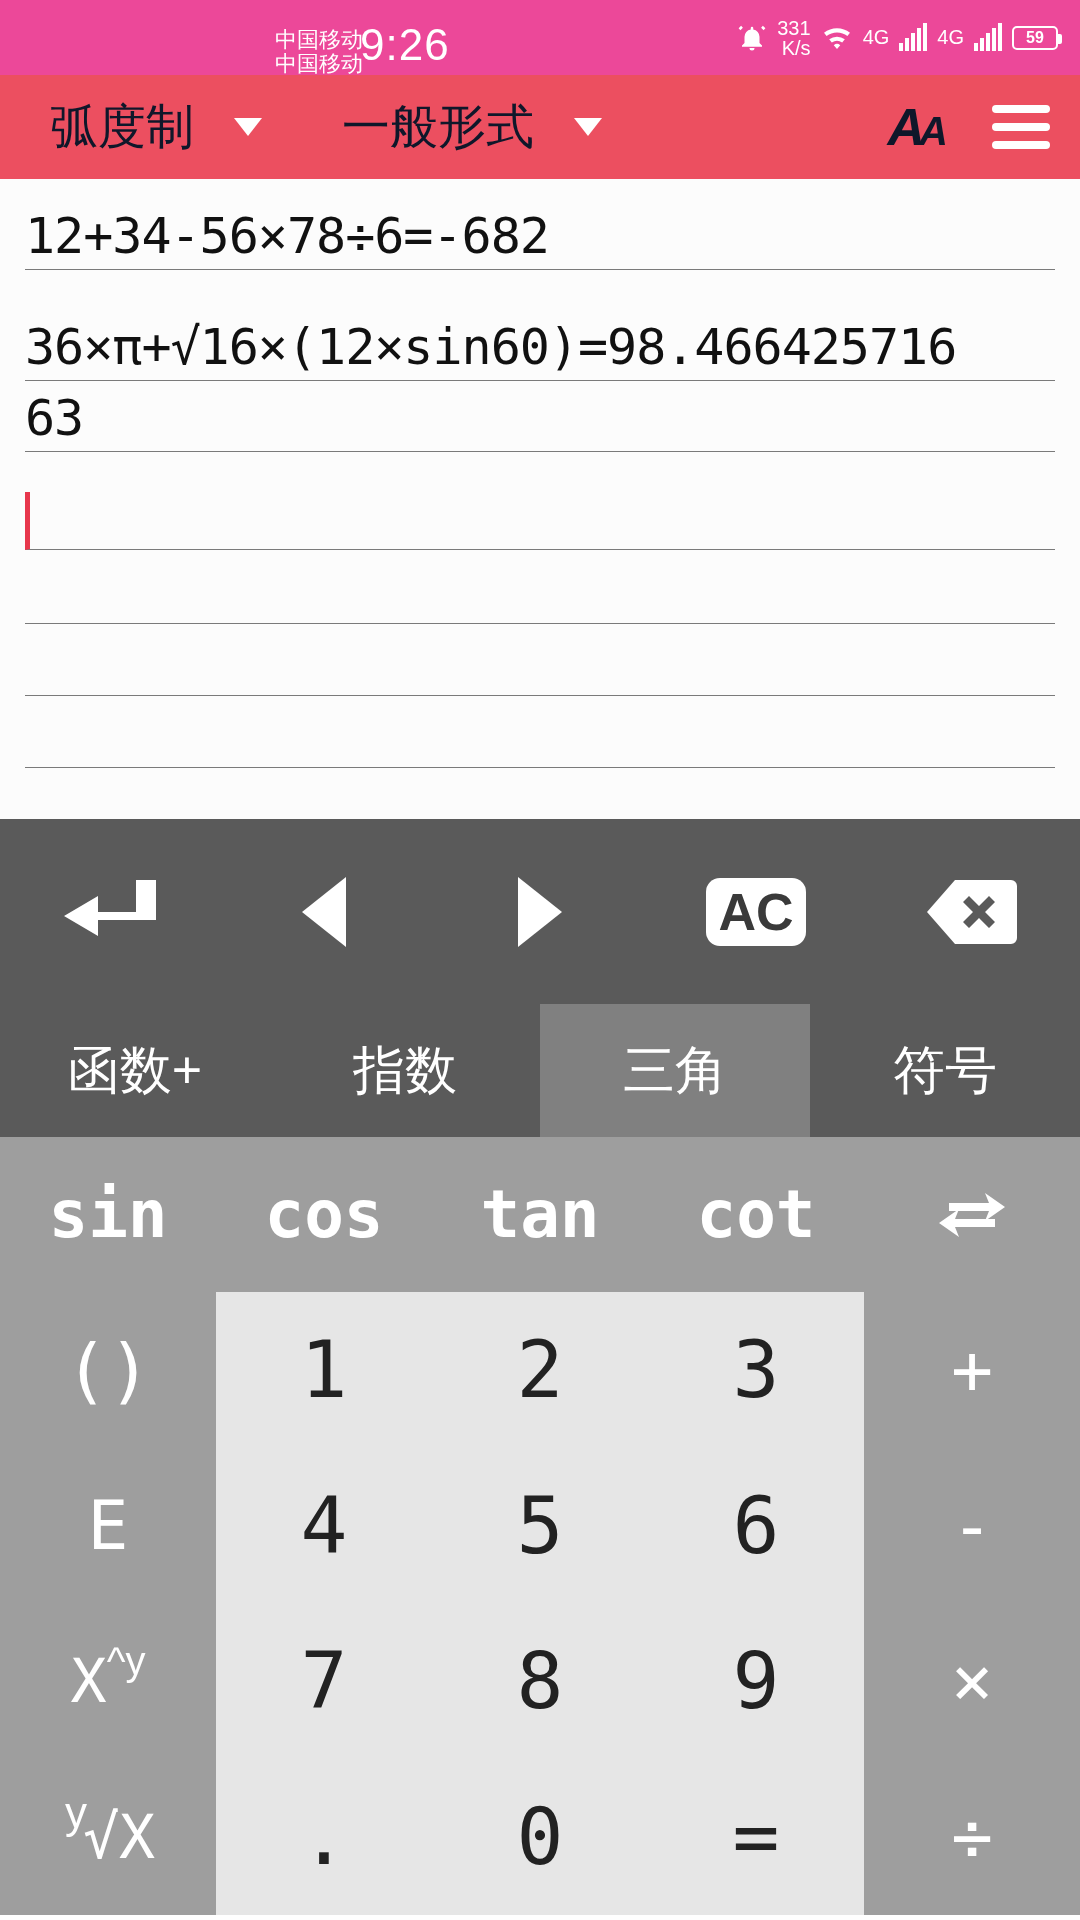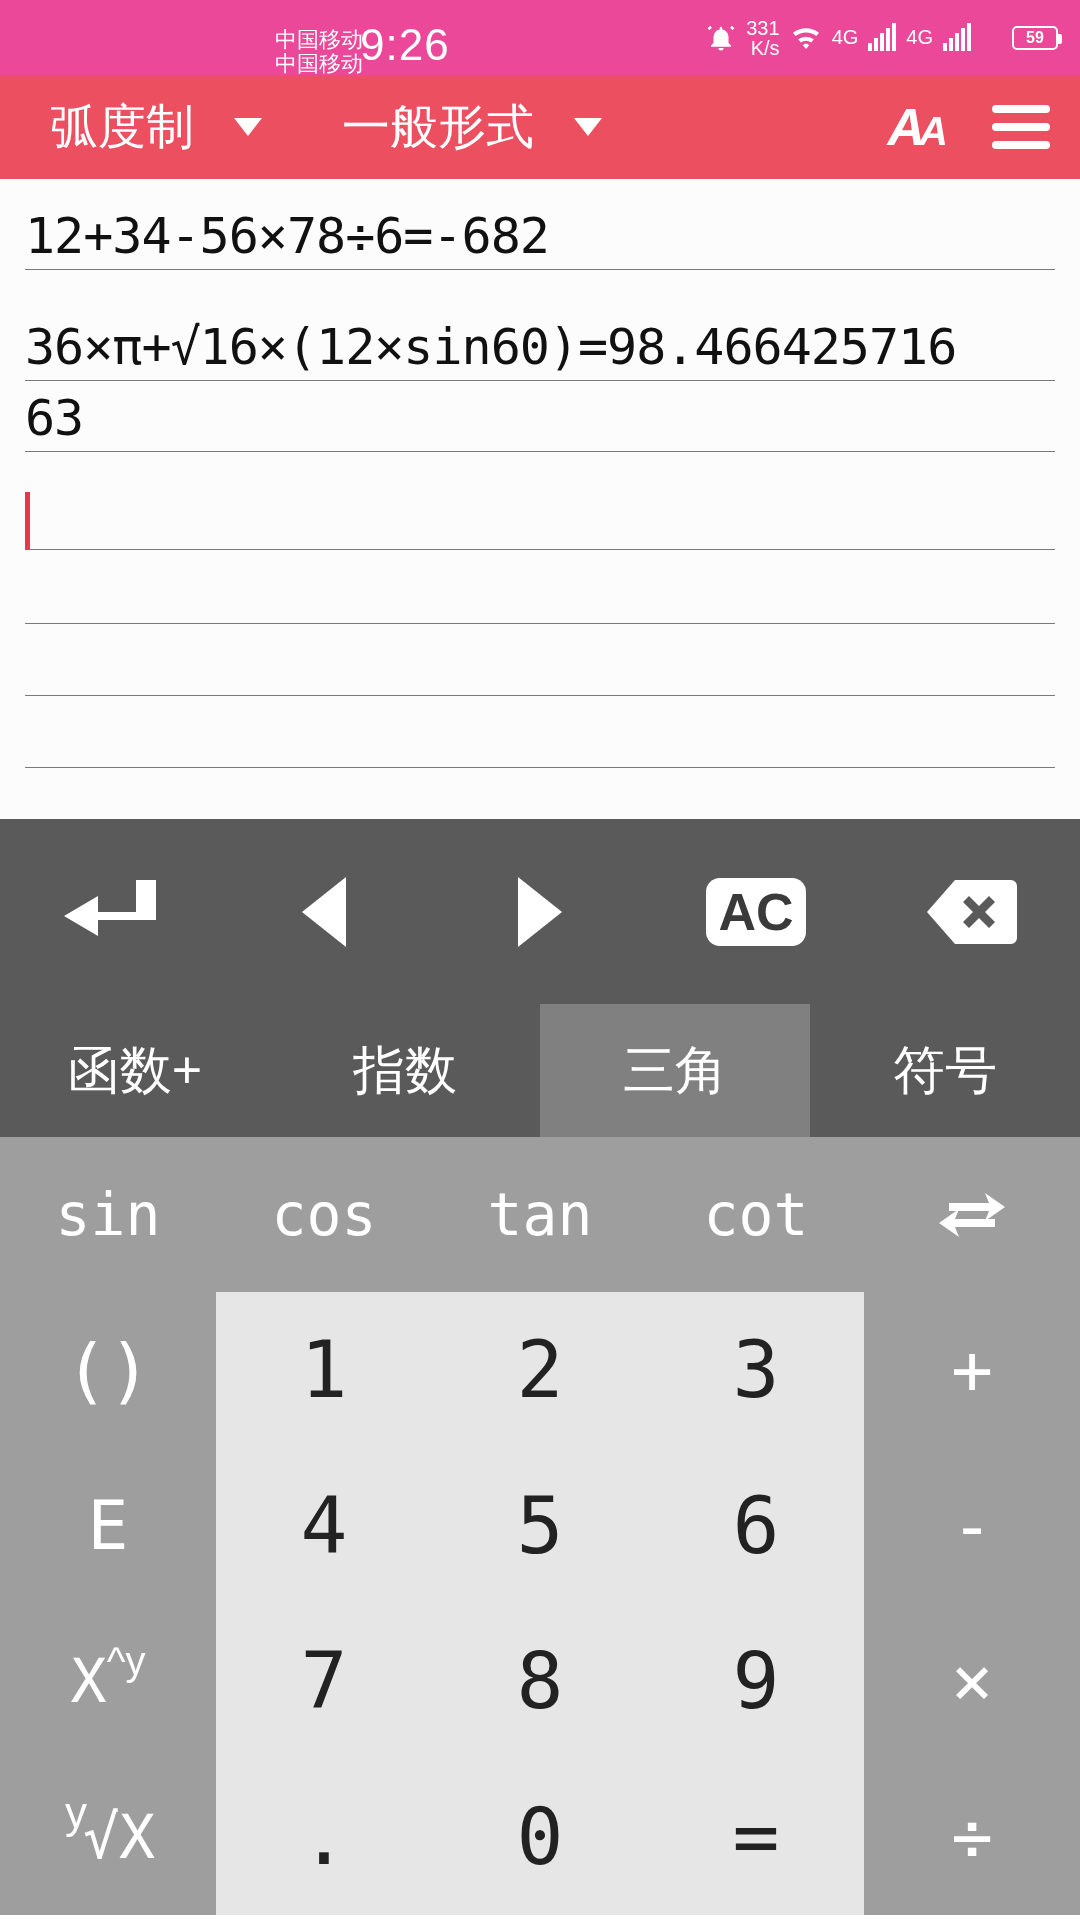--- a/index.html
+++ b/index.html
@@ -30,29 +30,29 @@
   .ic { display: inline-flex; align-items: center; justify-content: center; }
   .netspeed { font-size: 20px; line-height: 20px; text-align: right; }
   .sigbars { display:inline-flex; align-items:flex-end; gap:2px; height:26px;}
   .sigbars span { width:4px; background:#fff; }
   .sigbars span:nth-child(1){height:8px;} .sigbars span:nth-child(2){height:13px;}
   .sigbars span:nth-child(3){height:18px;} .sigbars span:nth-child(4){height:23px;}
   .sigbars span:nth-child(5){height:28px;}
   .battery {
     width:46px; height:24px; border:2px solid #fff; border-radius:5px;
     position:relative; display:flex; align-items:center; justify-content:center;
-    font-size:16px; font-weight:600;margin-left:31px;
+    font-size:16px; font-weight:600;
   }
   .battery::after{content:"";position:absolute;right:-6px;top:6px;width:4px;height:10px;background:#fff;border-radius:0 2px 2px 0;}
 
   
   .appbar {
     height: 104px;
     background: #ec4f60;
-    color: #ffffff;
+    color: #0f172a;
     display: flex;
     align-items: center;
     padding: 0 30px 0 50px;
     gap: 20px;
   }
   .dropdown { display:flex; align-items:center; gap:40px; font-size:48px; }
   .dropdown .tri { width:0;height:0;border-left:14px solid transparent;border-right:14px solid transparent;border-top:18px solid #fff;}
   .spacer { flex:1; }
   .aa { font-size:52px; font-weight:700; letter-spacing:-6px; font-style:italic; }
   .aa .small{ font-size:40px;}
@@ -90,21 +90,21 @@
   .cell { flex:1; display:flex; align-items:center; justify-content:center; color:#fff; }
 
   .editrow { height:185px; background:#5a5a5a; }
   .editrow .cell { font-size:60px; }
 
   .tabrow  { height:133px; background:#5a5a5a; }
   .tabrow .cell { font-size:52px; font-weight:400; }
   .tabrow .cell.active { background:#808080; }
 
   .trigrow { height:155px; background:#9e9e9e; }
-  .trigrow .cell { font-size:58px; font-family:"DejaVu Sans Mono",monospace; }
+  .trigrow .cell { font-size:66px; font-family:"DejaVu Sans Mono",monospace;font-weight:bold; }
 
   .mainrows { flex:1; display:grid; grid-template-columns:repeat(5,1fr); grid-template-rows:repeat(4,1fr); background:#9e9e9e; }
   .key { display:flex;align-items:center;justify-content:center;font-size:72px;color:#fff; font-family:"DejaVu Sans Mono",monospace;}
   .numkey { background:#e6e6e6; color:#222; font-size:78px;}
   .sidekey { color:#fff; }
   .sidekey.left { font-size:58px;}
   .sidekey.right { font-size:70px;}
 
   
   svg { display:block; }

